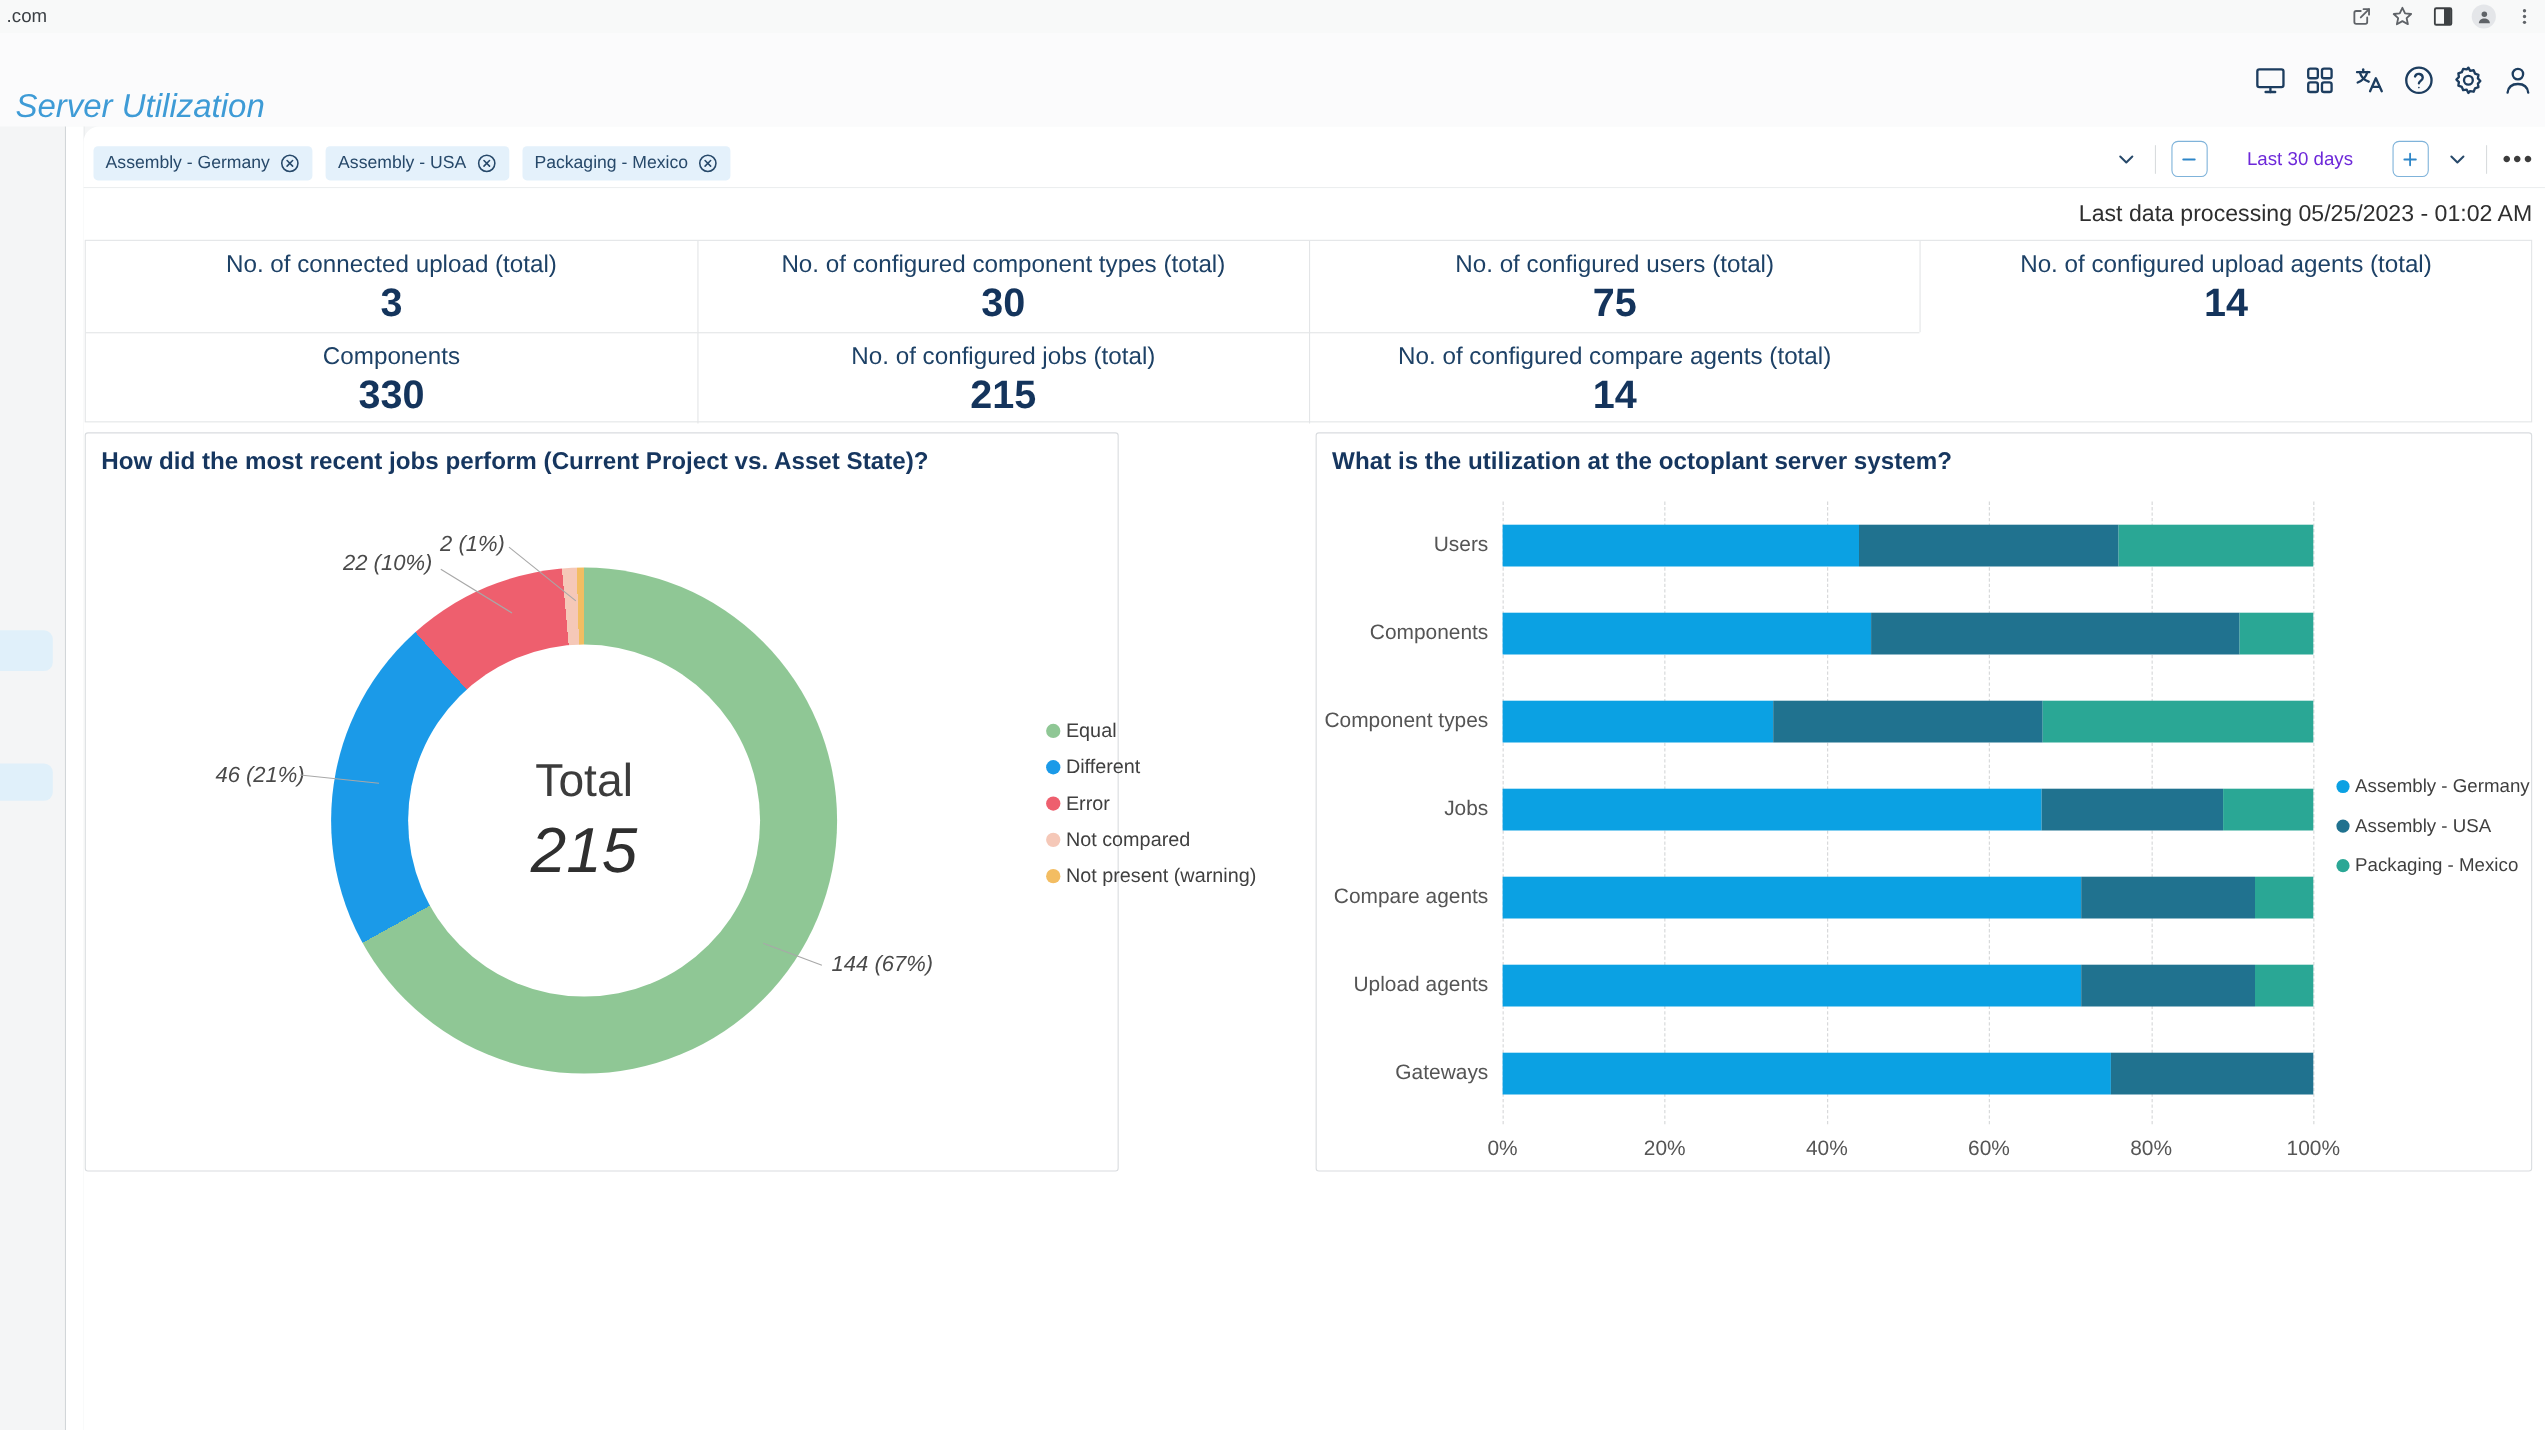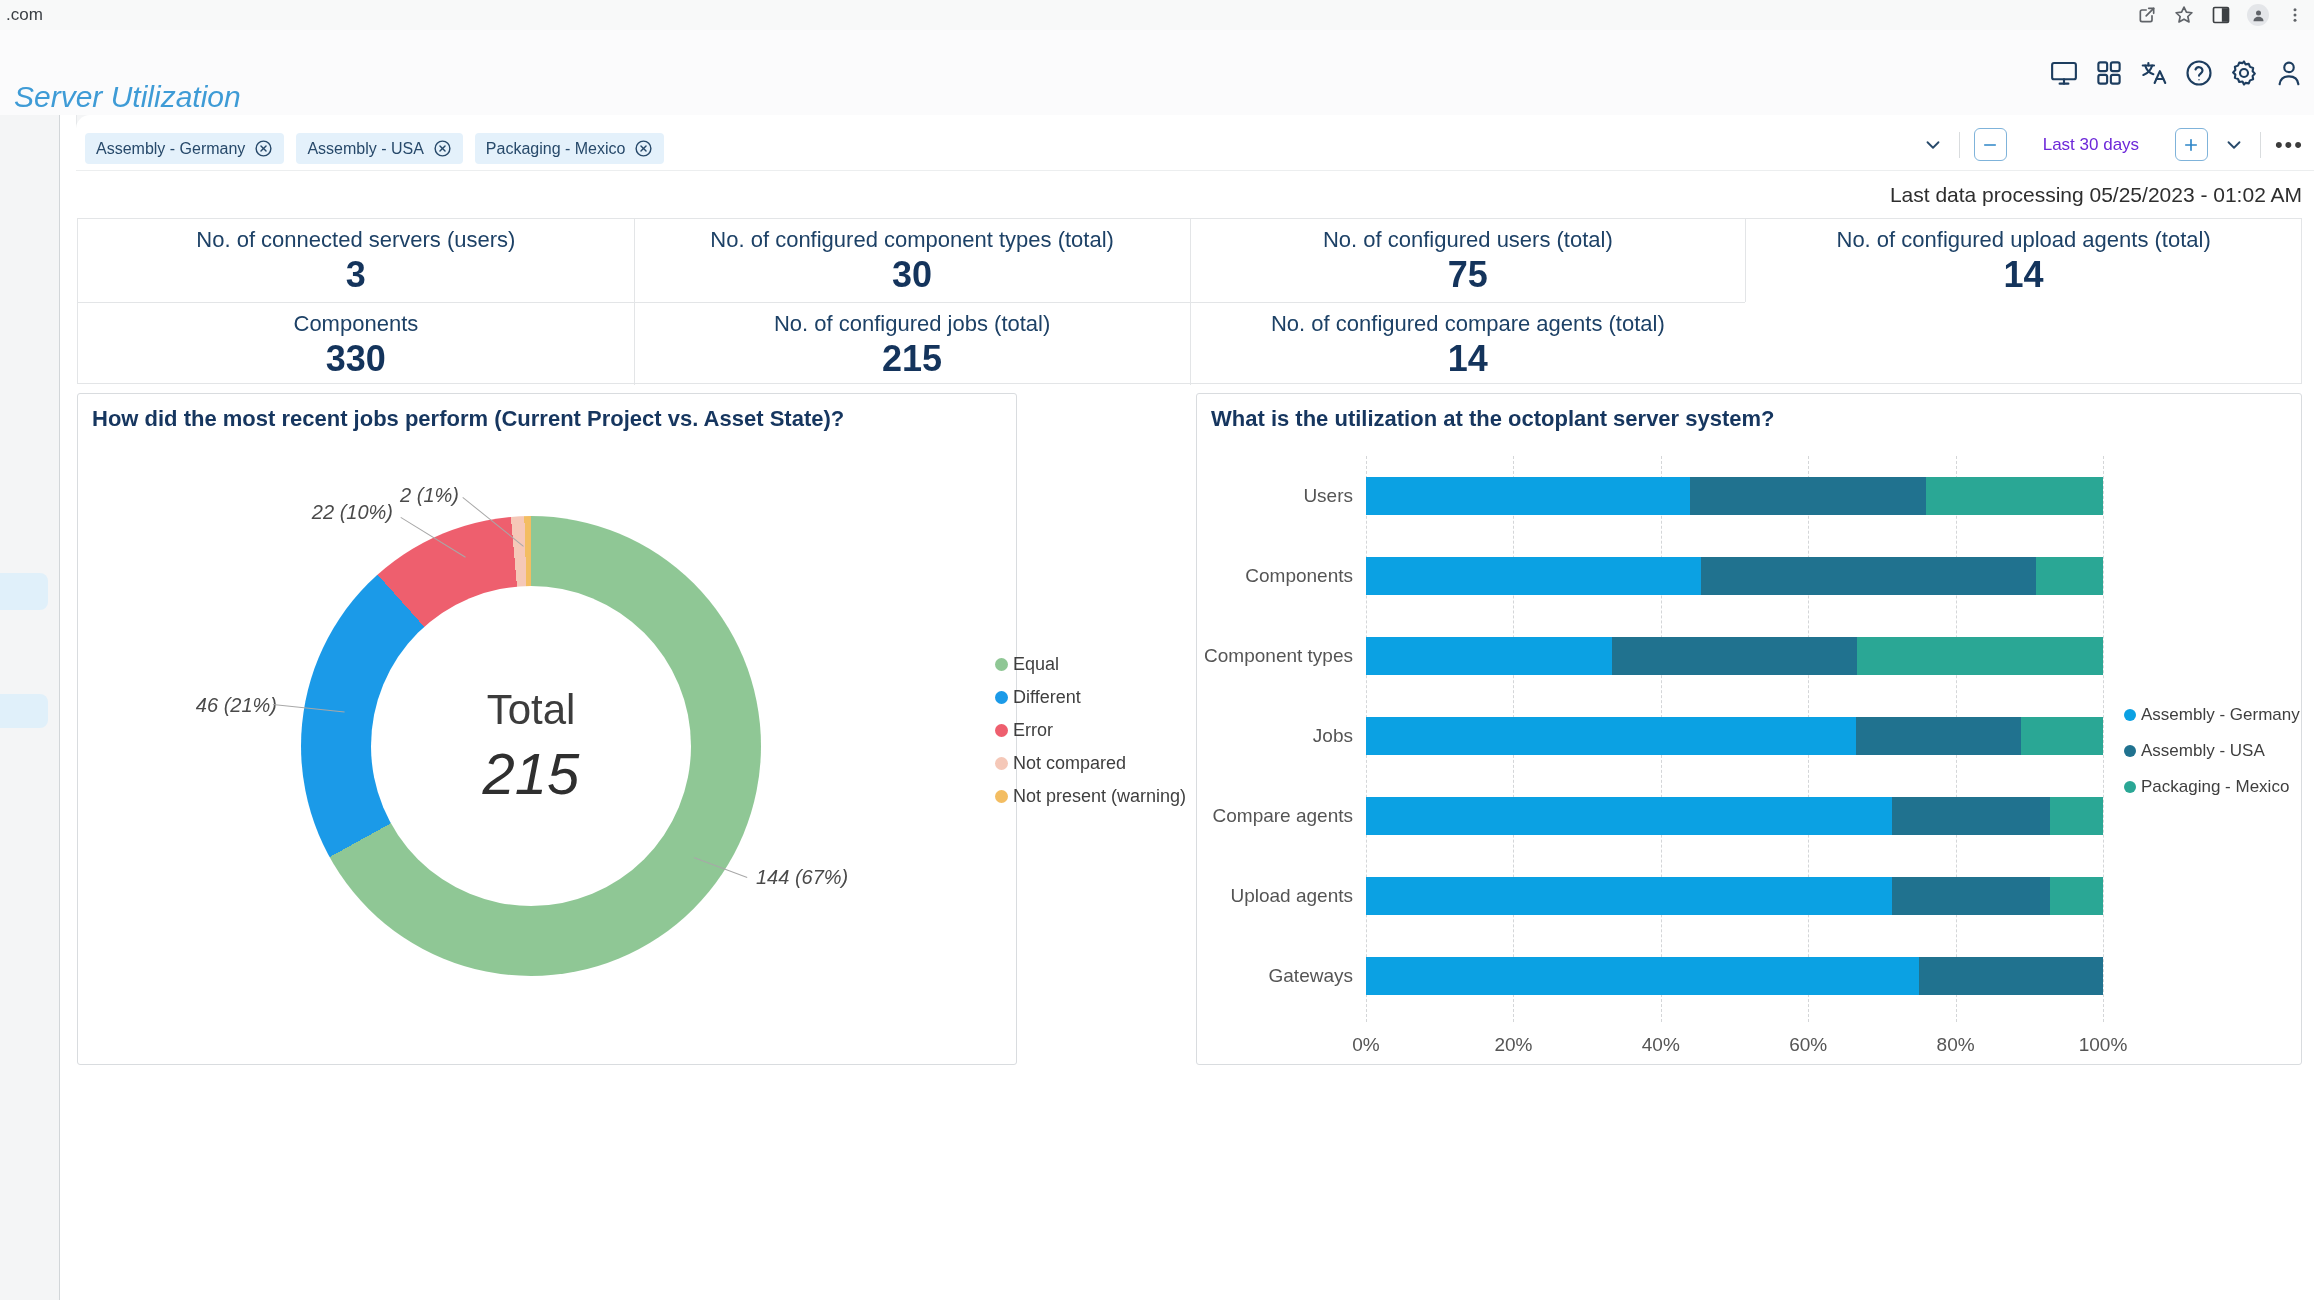--- a/index.html
+++ b/index.html
@@ -48,21 +48,21 @@
   .card-right{left:1120px;width:1106px;}
   .card-title{position:absolute;left:14px;top:12px;font-size:22px;font-weight:700;color:#16365f;}
   
   .donut-ring{position:absolute;left:223px;top:122px;width:460px;height:460px;border-radius:50%;}
   .donut-hole{position:absolute;left:293px;top:192px;width:320px;height:320px;border-radius:50%;background:#fff;display:flex;flex-direction:column;align-items:center;justify-content:center;gap:6px;}
   .donut-total-label{font-size:42px;color:#3c3c3c;}
   .donut-total-value{font-size:58px;font-style:italic;color:#2f2f2f;}
   .anno{position:absolute;font-size:20px;font-style:italic;color:#4a4a4a;white-space:nowrap;}
   .leader{position:absolute;height:1px;background:#a8a8a8;transform-origin:0 0;}
   .lg-col{position:absolute;display:flex;flex-direction:column;}
-  #donut-legend{left:917px;top:258px;gap:8px;}
+  #donut-legend{left:873px;top:258px;gap:8px;}
   .lg-item{display:flex;align-items:center;gap:5px;height:25px;}
   .lg-dot{width:13px;height:13px;border-radius:50%;flex:none;}
   .lg-txt{font-size:18px;color:#3f3f3f;white-space:nowrap;}
   
   #barchart{position:absolute;inset:0;}
   .gridline{position:absolute;top:62px;height:566px;width:0;border-left:1px dashed #d4d6d8;}
   .bar{position:absolute;left:169px;width:737px;height:38px;display:flex;}
   .seg{height:100%;}
   .cat-label{position:absolute;left:0;width:156px;text-align:right;font-size:19px;color:#555555;line-height:20px;}
   .tick{position:absolute;top:640px;width:60px;text-align:center;font-size:19px;color:#555555;}
@@ -220,21 +220,21 @@
         </span>
         <span class="vdiv"></span>
         <span class="kebab">•••</span>
       </div>
     </div>
 
     <div class="status-line">Last data processing 05/25/2023 - 01:02 AM</div>
 
     <div class="stats">
       <div class="stat-cell">
-          <span class="stat-label">No. of connected servers (users)</span>
+          <span class="stat-label">No. of connected upload (total)</span>
           <span class="stat-value">3</span>
         </div>
       <div class="stat-cell">
           <span class="stat-label">No. of configured component types (total)</span>
           <span class="stat-value">30</span>
         </div>
       <div class="stat-cell">
           <span class="stat-label">No. of configured users (total)</span>
           <span class="stat-value">75</span>
         </div>

